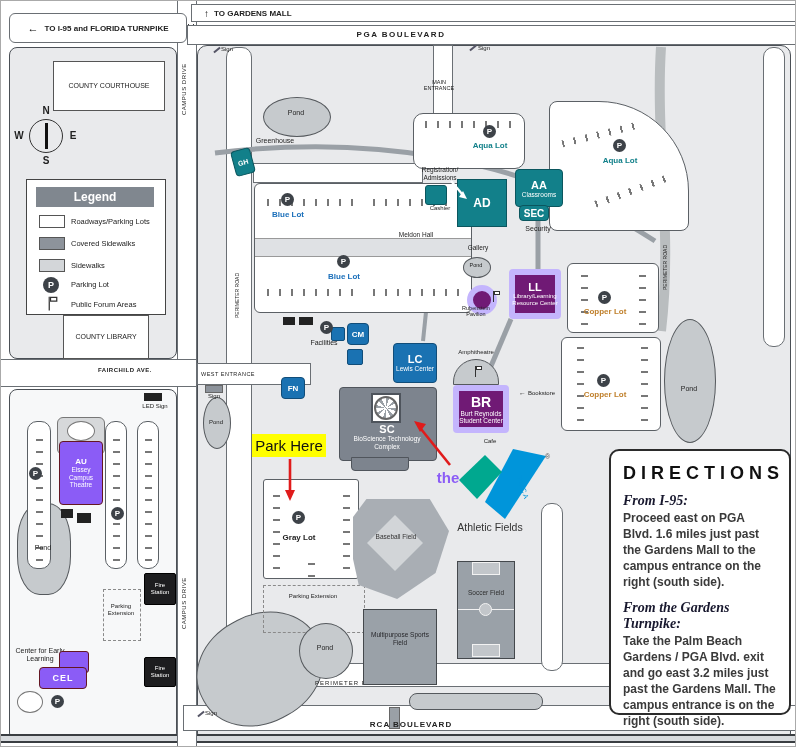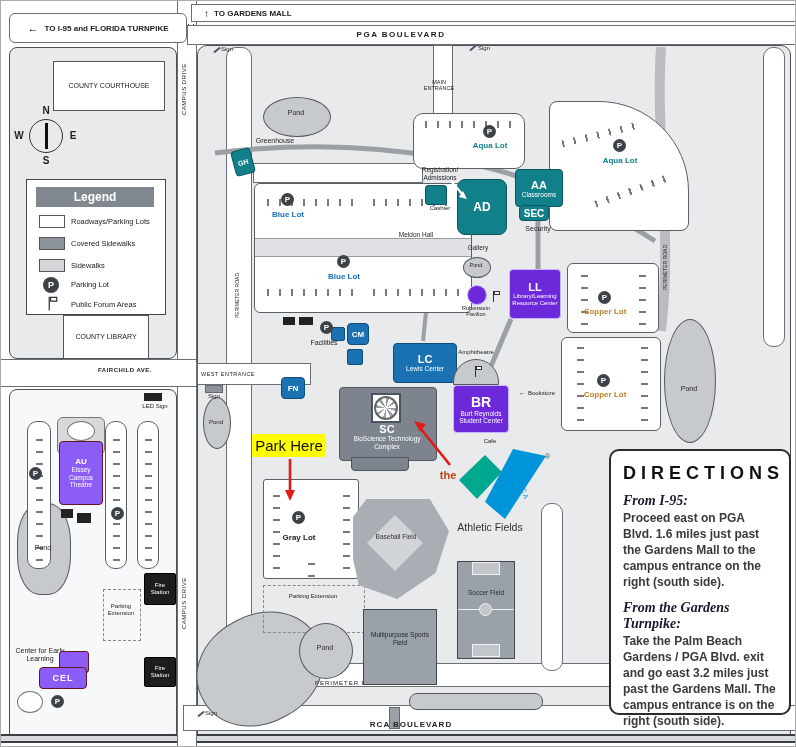--- a/index.html
+++ b/index.html
@@ -8,21 +8,21 @@
   .lbl{position:absolute;color:#222;text-align:center;line-height:1.18;}
   .bd{font-weight:bold;}
   .vtext{writing-mode:vertical-rl;transform:rotate(180deg);}
   .road{position:absolute;background:#fff;border:1px solid #6a6f74;box-sizing:border-box;}
   .lot{position:absolute;background:#fff;border:1px solid #5b6065;border-radius:6px;box-sizing:border-box;}
   .pond{position:absolute;background:#c6cacd;border:1px solid #55595d;border-radius:50%;}
   .dash{position:absolute;border:1px dashed #8a8a8a;background:transparent;}
   .bldg{position:absolute;border-radius:4px;color:#fff;display:flex;flex-direction:column;align-items:center;justify-content:center;text-align:center;box-sizing:border-box;}
   .teal{background:#12808a;border:1px solid #0b565e;}
   .blue{background:#1a72b2;border:1px solid #114d79;}
-  .brown{background:#6d28d9;border:1px solid #c4b5fd;}
+  .brown{background:#701a75;border:6px solid #c4b5fd;}
   .darkred{background:#8b5cf6;border:1px solid #641722;}
   .grayb{background:#7d848e;border:1px solid #50555c;}
   .blackb{background:#1d1d1f;border:1px solid #000;color:#fff;}
   .p-icon{position:absolute;width:13px;height:13px;border-radius:50%;background:#3d4248;color:#fff;font-size:8px;font-weight:bold;display:flex;align-items:center;justify-content:center;z-index:12;}
   .ticks-h{position:absolute;height:7px;background:repeating-linear-gradient(90deg,#777 0 2px,transparent 2px 12px);}
   .ticks-v{position:absolute;width:7px;background:repeating-linear-gradient(0deg,#777 0 2px,transparent 2px 12px);}
   .flag{position:absolute;width:11px;height:12px;z-index:13;}
   .flag .pole{position:absolute;left:4px;top:1px;width:1px;height:11px;background:#333;}
   .flag .banner{position:absolute;left:5px;top:1px;width:6px;height:4px;border:1px solid #333;background:#fff;box-sizing:border-box;}
   .sign-tick{position:absolute;width:8px;height:2px;background:#556;transform:rotate(-40deg);}
@@ -208,21 +208,21 @@
   <div class="lbl" style="left:202px;top:392px;width:22px;font-size:6px;">Sign</div>
   <div class="sign-tick" style="left:196px;top:712px;"></div>
   <div class="lbl" style="left:204px;top:709px;width:22px;font-size:6px;text-align:left;">Sign</div>
 
   <div class="bldg teal" style="left:232px;top:148px;width:20px;height:26px;transform:rotate(-15deg);">
     <span class="bd" style="font-size:7px;">GH</span>
   </div>
   <div class="lbl" style="left:246px;top:136px;width:56px;font-size:7px;">Greenhouse</div>
 
   <div class="l teal" style="left:424px;top:184px;width:20px;height:18px;border-radius:3px;"></div>
-  <div class="bldg teal" style="left:456px;top:178px;width:50px;height:56px;border-radius:8px;">
+  <div class="bldg teal" style="left:456px;top:178px;width:50px;height:48px;border-radius:0;">
     <span class="bd" style="font-size:12px;">AD</span>
   </div>
   <div class="lbl" style="left:422px;top:204px;width:34px;font-size:6px;">Cashier</div>
   <div class="lbl" style="left:410px;top:165px;width:58px;font-size:6.5px;">Registration/ Admissions</div>
 
   <div class="bldg teal" style="left:514px;top:168px;width:48px;height:38px;">
     <span class="bd" style="font-size:11px;">AA</span>
     <span style="font-size:6.5px;">Classrooms</span>
   </div>
   <div class="bldg teal" style="left:518px;top:204px;width:30px;height:16px;">
@@ -238,21 +238,21 @@
     <span class="bd" style="font-size:11px;">LL</span>
     <span style="font-size:6px;line-height:1.15;width:50px;">Library/Learning Resource Center</span>
   </div>
   <div class="l brown" style="left:466px;top:284px;width:18px;height:18px;border-radius:50%;"></div>
   <div class="flag" style="left:488px;top:289px;">
       <div class="pole"></div>
       <div class="banner"></div>
     </div>
   <div class="lbl" style="left:452px;top:304px;width:46px;font-size:5.5px;">Rubenstein Pavilion</div>
 
-  <div class="bldg blue" style="left:392px;top:342px;width:64px;height:40px;">
+  <div class="bldg blue" style="left:392px;top:342px;width:44px;height:40px;">
     <span class="bd" style="font-size:11px;">LC</span>
     <span style="font-size:6.5px;line-height:1.15;width:40px;">Lewis Center</span>
   </div>
   <div class="l" style="left:452px;top:358px;width:44px;height:24px;background:#c6cacd;border:1px solid #55595d;border-radius:44px 44px 0 0;"></div>
   <div class="lbl" style="left:444px;top:348px;width:62px;font-size:6px;">Amphitheatre</div>
   <div class="flag" style="left:470px;top:364px;">
       <div class="pole"></div>
       <div class="banner"></div>
     </div>
 
@@ -336,21 +336,21 @@
   <div class="lbl" style="left:200px;top:418px;width:30px;font-size:6px;">Pond</div>
   <div class="lbl" style="left:302px;top:643px;width:44px;font-size:7px;">Pond</div>
   <div class="lbl" style="left:666px;top:384px;width:44px;font-size:7px;">Pond</div>
 
   <svg class="overlay" style="left:452px;top:448px;" width="100" height="80" viewBox="0 0 100 80">
     <polygon points="60,0 93,7 52,70 32,53" fill="#0095da"></polygon>
     <polygon points="6,31 32,6 49,23 24,50" fill="#00a88f"></polygon>
     <text x="92" y="10" font-size="7" fill="#555">®</text>
     <text transform="rotate(72 64 28)" x="64" y="28" font-size="7" fill="#0095da" letter-spacing="1">YMCA</text>
   </svg>
-  <div class="lbl bd" style="left:434px;top:468px;width:26px;font-size:11px;color:#c2410c;">the</div>
+  <div class="lbl bd" style="left:434px;top:468px;width:26px;font-size:15px;color:#8b5cf6;">the</div>
 
   <div class="l" style="left:251px;top:433px;width:74px;height:23px;background:#ffff00;display:flex;align-items:center;justify-content:center;z-index:35;">
     <span style="font-size:15px;color:#111;">Park Here</span>
   </div>
 
   <svg class="overlay" width="796" height="747" style="z-index:36;">
     <path d="M450,180 Q457,188 461,193" stroke="#ffffff" stroke-width="2.2" fill="none"></path>
     <polygon points="466,198 458,196 462,190" fill="#ffffff"></polygon>
     <line x1="449" y1="464" x2="420" y2="428" stroke="#e01b1b" stroke-width="2.6"></line>
     <polygon points="413,420 425,423 419,431" fill="#e01b1b"></polygon>

